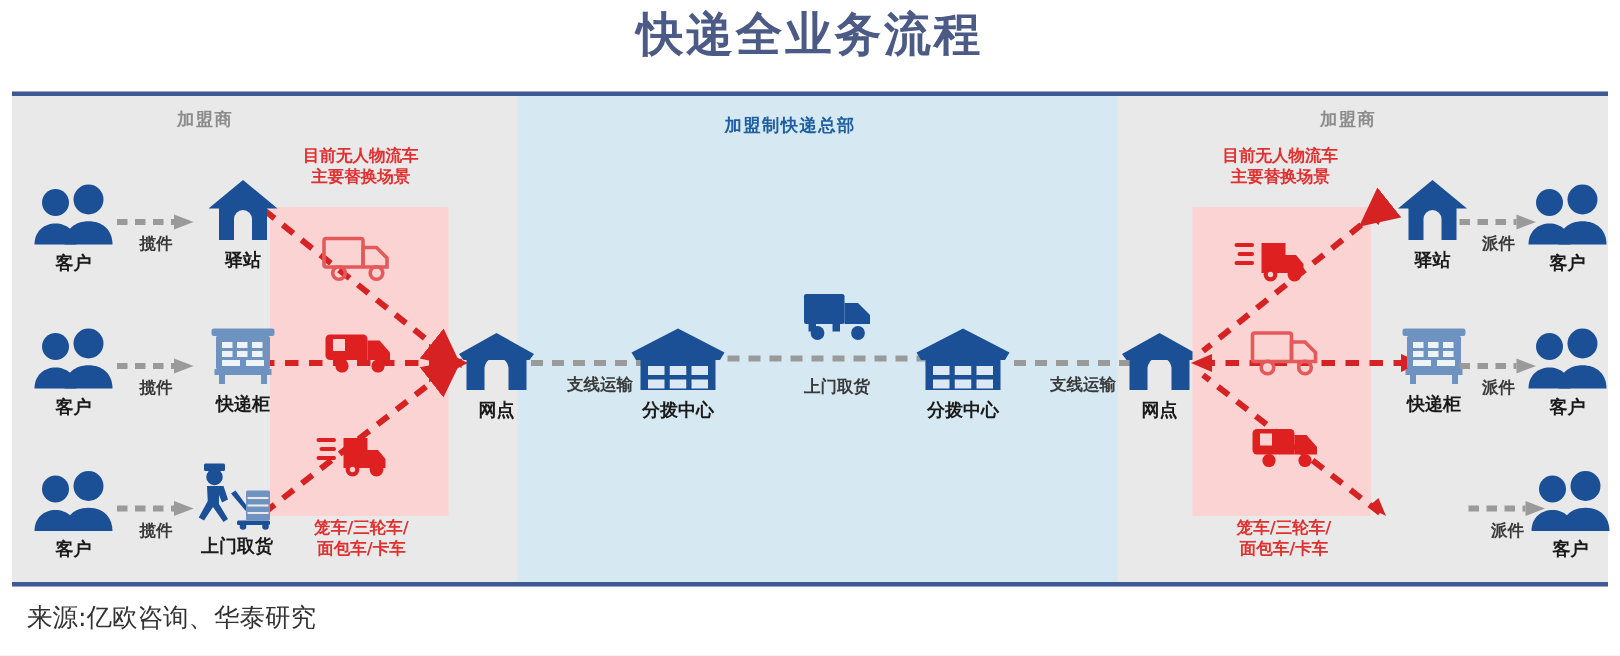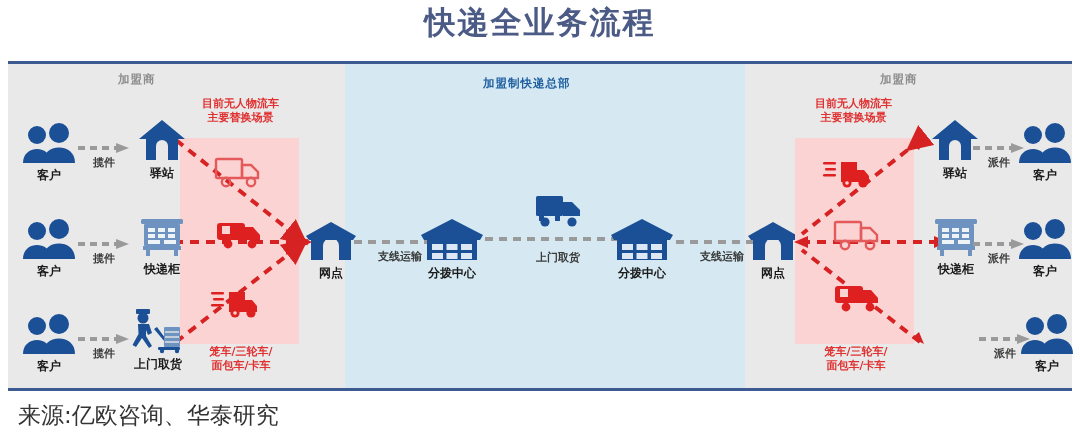--- a/index.html
+++ b/index.html
@@ -70,21 +70,21 @@
   .conn .cap{
     margin-top:1px;font-size:11px;font-weight:700;color:#3a3a3a;
     font-family:Liberation Serif, serif;white-space:nowrap;
   }
   .conn.wide{width:96px;}
   .conn.xwide{width:150px;}
 
   
   #source{
     position:absolute;left:18px;top:400px;
-    font-size:23px;color:#333;font-weight:400;
+    font-size:17px;color:#333;font-weight:400;
     font-family:"DejaVu Sans","Liberation Sans",sans-serif;
   }
   svg{display:block;overflow:visible;}
 </style>
 </head>
 <body>
 
 <div id="title">快递全业务流程</div>
 
 <div id="panel">

